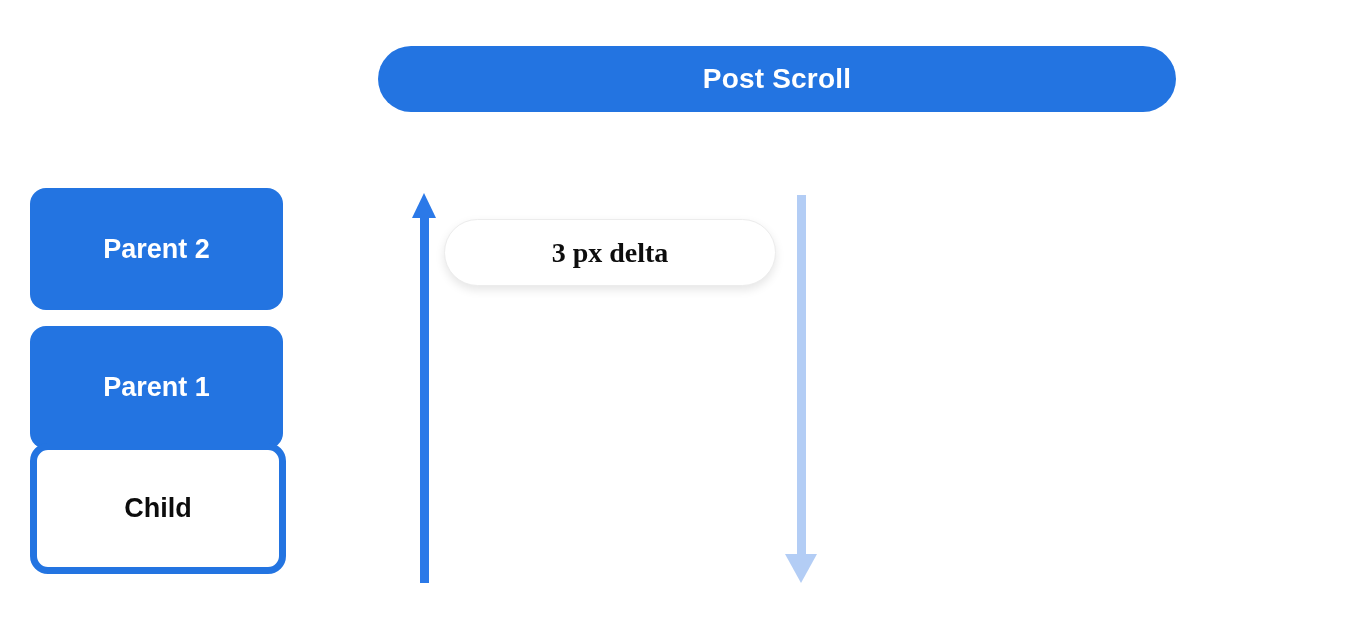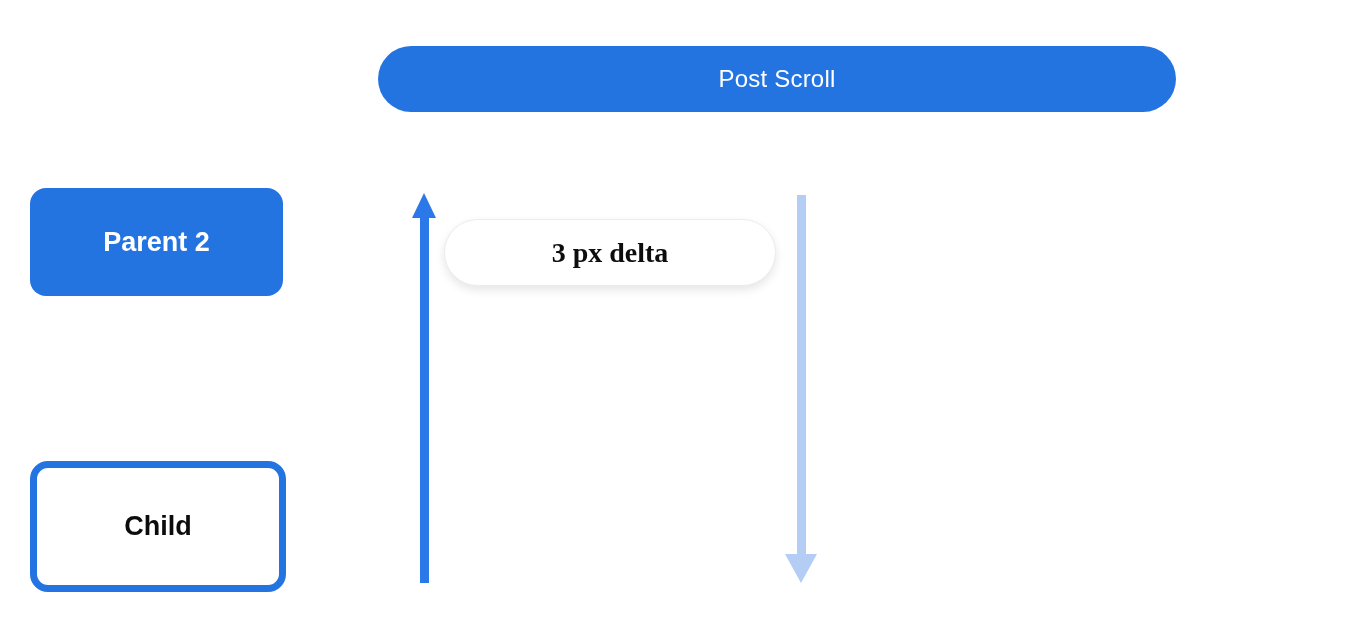--- a/index.html
+++ b/index.html
@@ -22,46 +22,46 @@
     left: 378px;
     top: 46px;
     width: 798px;
     height: 66px;
     background: #2374e1;
     border-radius: 33px;
     display: flex;
     align-items: center;
     justify-content: center;
     color: #ffffff;
-    font-size: 24px;
-    font-weight: normal;
+    font-size: 28px;
+    font-weight: bold;
     letter-spacing: 0.2px;
   }
 
   
   .node {
     position: absolute;
     left: 30px;
     width: 253px;
     display: flex;
     align-items: center;
     justify-content: center;
     font-size: 27px;
     font-weight: bold;
   }
   .node.parent {
-    height: 108px;
+    height: 122px;
     background: #2374e1;
     border-radius: 16px;
     color: #ffffff;
   }
   .node.parent-2 { top: 188px; }
   .node.parent-1 { top: 326px; height: 123px; }
   .node.child {
-    top: 461px;
+    top: 443px;
     height: 117px;
     width: 242px;
     background: #ffffff;
     border: 7px solid #2374e1;
     border-radius: 18px;
     color: #0c0c0c;
     font-weight: 600;
   }
 
   
@@ -137,20 +137,21 @@
 </style>
 </head>
 <body>
 
 <div class="canvas">
 
   <div class="banner">Post Scroll</div>
 
   <div class="node parent parent-2">Parent 2</div>
 
+  <div class="node parent parent-1">Parent 1</div>
 
   <div class="node child">Child</div>
 
   <div>
     <div class="up-head"></div>
     <div class="arrow-shaft up-shaft"></div>
   </div>
 
   <div>
     <div class="arrow-shaft down-shaft"></div>

